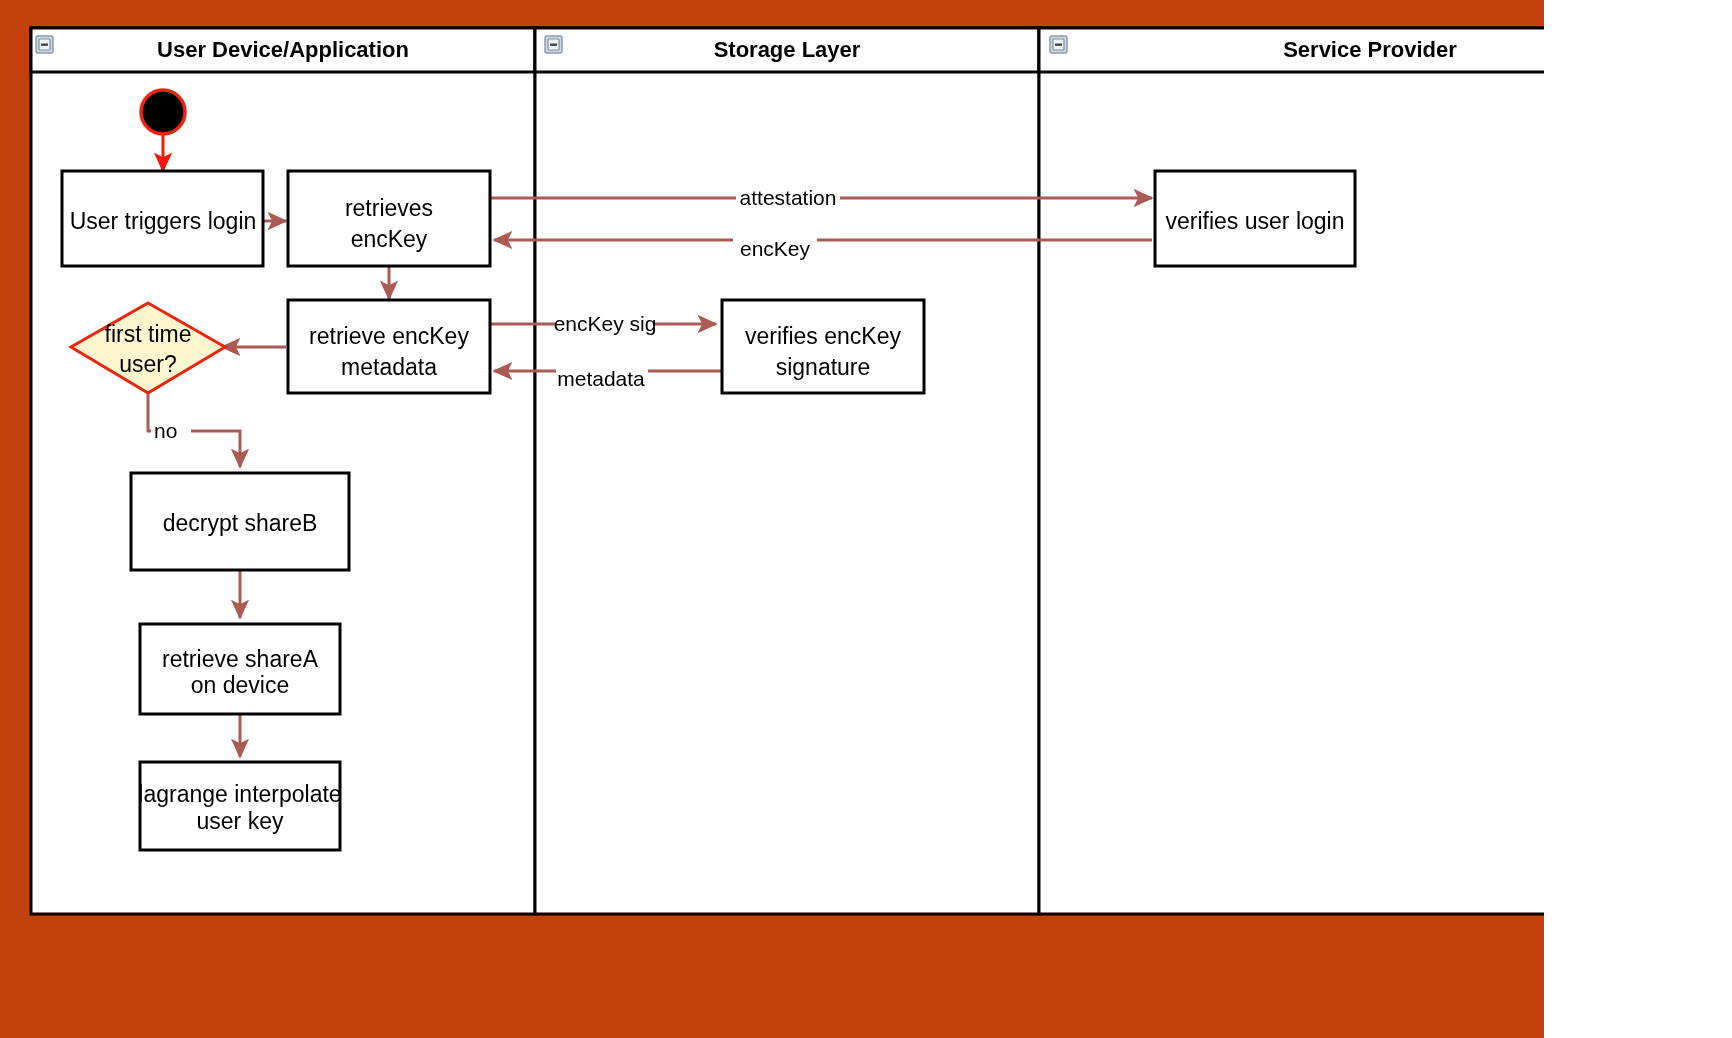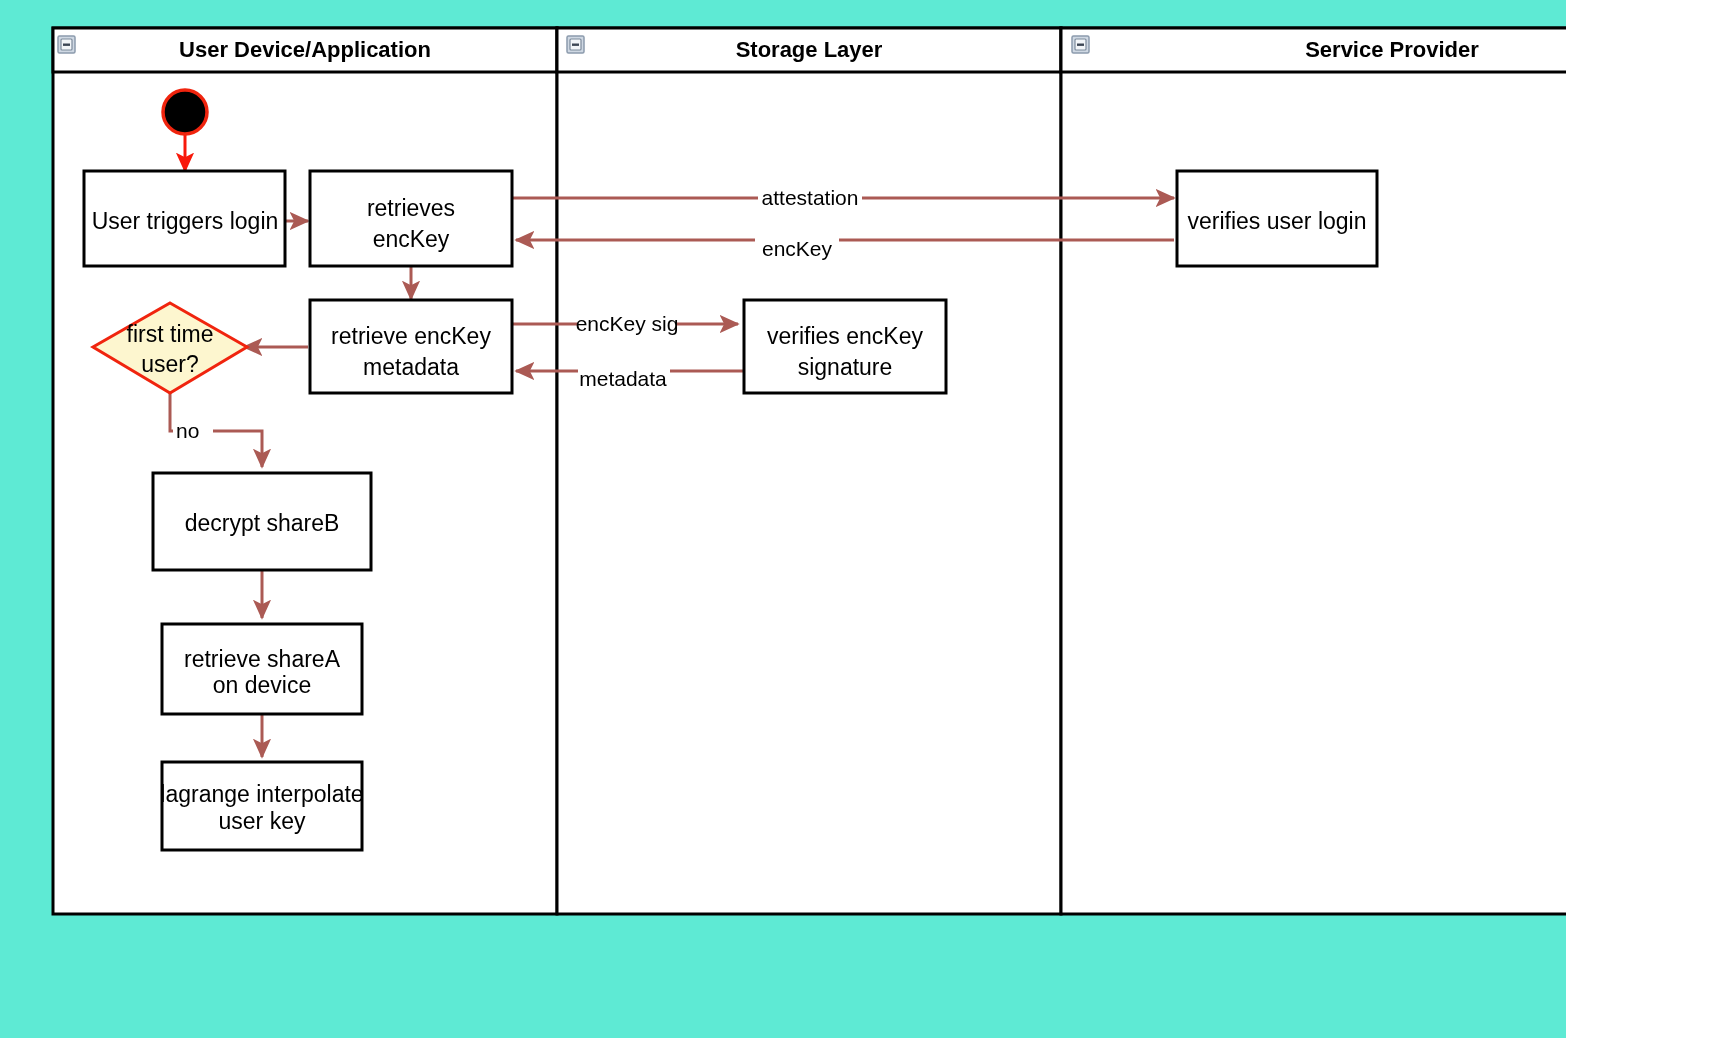--- a/index.html
+++ b/index.html
@@ -7,23 +7,22 @@
     padding: 0;
     background: #ffffff;
   }
   body {
     font-family: "Liberation Sans", sans-serif;
   }
   #canvas {
     position: relative;
     width: 1544px;
     height: 1038px;
-    background: #5eead4;
+    background: #c2410c;
     overflow: hidden;
-    padding-left: 22px;
   }
   svg.diagram {
     display: block;
     width: 1732px;
     height: 1038px;
   }
   .lane-rect {
     fill: #ffffff;
     stroke: #000000;
     stroke-width: 3;

